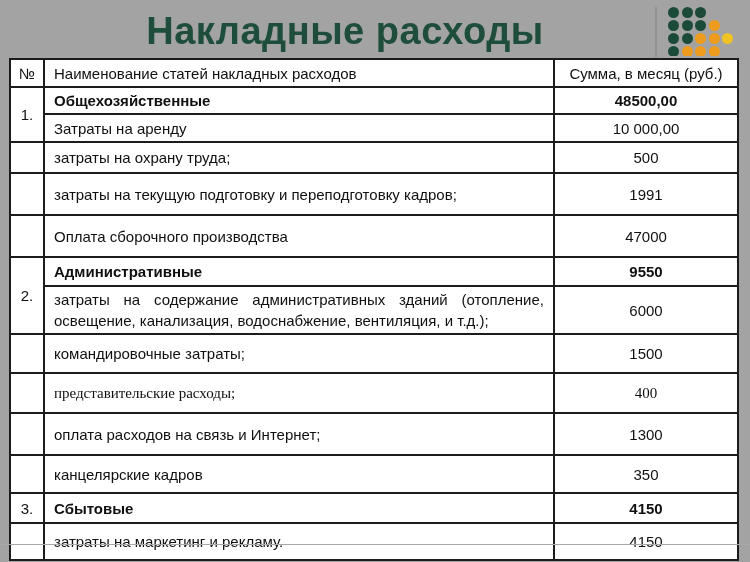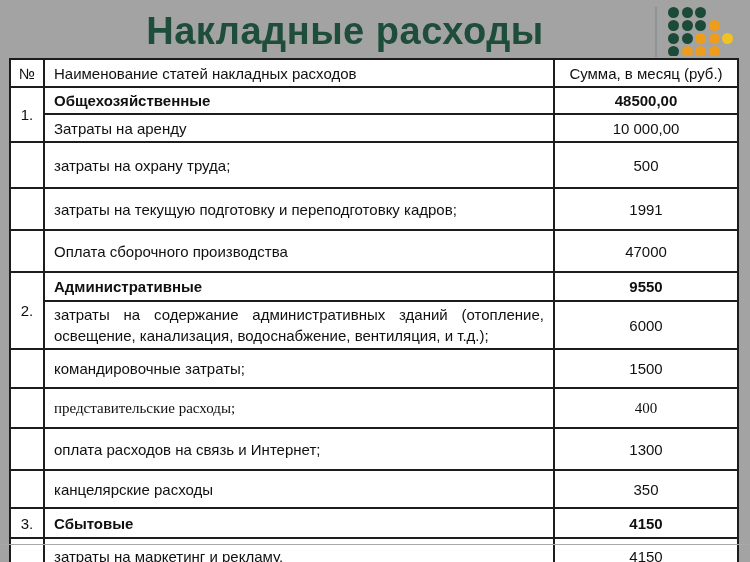--- a/index.html
+++ b/index.html
@@ -106,21 +106,21 @@
     <tbody id="table-body">
         <tr style="height: 27px;">
           <td class="cell-num" rowspan="2">1.</td>
           <td class="cell-name bold">Общехозяйственные</td>
           <td class="cell-sum bold">48500,00</td>
         </tr>
         <tr style="height: 28px;">
           <td class="cell-name">Затраты на аренду</td>
           <td class="cell-sum">10 000,00</td>
         </tr>
-        <tr style="height: 46px;">
+        <tr style="height: 31px;">
           <td class="cell-num"></td>
           <td class="cell-name">затраты на охрану труда;</td>
           <td class="cell-sum">500</td>
         </tr>
         <tr style="height: 42px;">
           <td class="cell-num"></td>
           <td class="cell-name">затраты на текущую подготовку и переподготовку кадров;</td>
           <td class="cell-sum">1991</td>
         </tr>
         <tr style="height: 42px;">
@@ -147,21 +147,21 @@
           <td class="cell-name">представительские расходы;</td>
           <td class="cell-sum">400</td>
         </tr>
         <tr style="height: 42px;">
           <td class="cell-num"></td>
           <td class="cell-name">оплата расходов на связь и Интернет;</td>
           <td class="cell-sum">1300</td>
         </tr>
         <tr style="height: 38px;">
           <td class="cell-num"></td>
-          <td class="cell-name">канцелярские расходы</td>
+          <td class="cell-name">канцелярские кадров</td>
           <td class="cell-sum">350</td>
         </tr>
         <tr style="height: 30px;">
           <td class="cell-num">3.</td>
           <td class="cell-name bold">Сбытовые</td>
           <td class="cell-sum bold">4150</td>
         </tr>
         <tr style="height: 37px;">
           <td class="cell-num"></td>
           <td class="cell-name">затраты на маркетинг и рекламу.</td>

